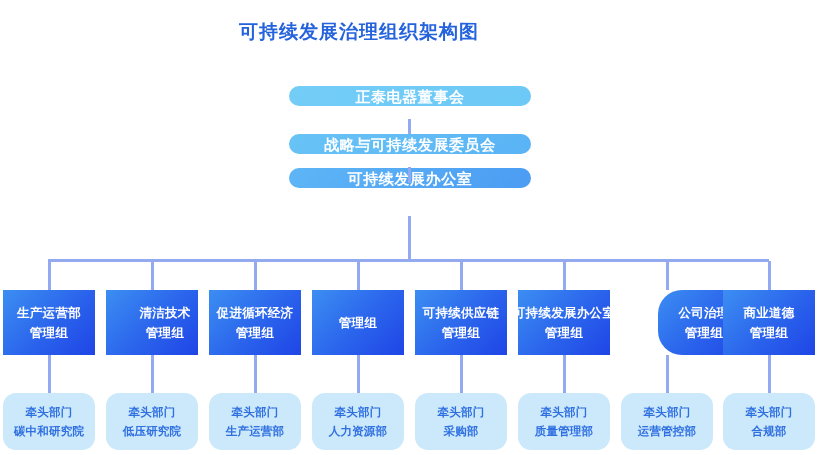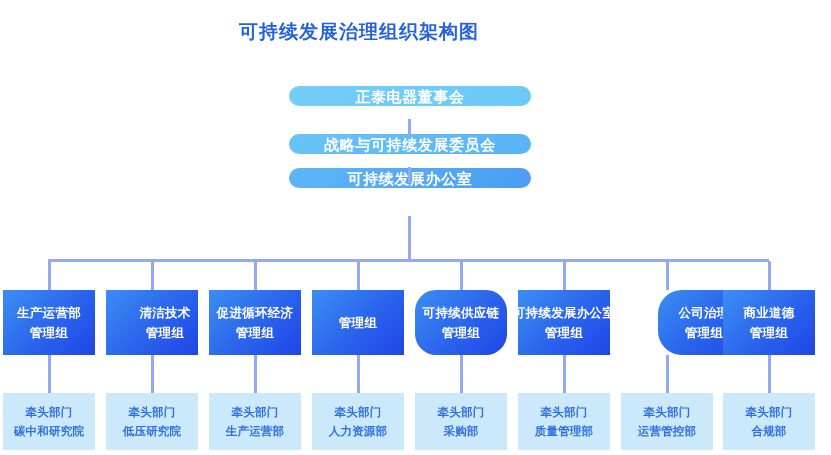--- a/index.html
+++ b/index.html
@@ -78,20 +78,21 @@
   .lead-box {
     top: 393px;
     width: 92px;
     height: 57px;
     background: #cbe9fb;
     color: #2f6fe0;
     font-size: 11.5px;
     font-weight: bold;
     line-height: 19px;
     letter-spacing: 0.2px;
+    border-radius: 13px;
   }
 
   
   .conn {
     position: absolute;
     background: #93a9f0;
   }
   .conn-v { width: 3px; }
   .conn-h { height: 3px; }
 
@@ -151,21 +152,21 @@
     <span class="line1">清洁技术</span>
     <span class="line2">管理组</span>
   </div>
   <div class="node group-box" style="left:209px;text-align:center;">
     <span class="line1">促进循环经济</span>
     <span class="line2">管理组</span>
   </div>
   <div class="node group-box" style="left:312px;">
     <span class="line2">管理组</span>
   </div>
-  <div class="node group-box" style="left:415px;border-radius:21px;">
+  <div class="node group-box" style="left:415px;">
     <span class="line1">可持续供应链</span>
     <span class="line2">管理组</span>
   </div>
   <div class="node group-box" style="left:518px;">
     <span class="line1">可持续发展办公室</span>
     <span class="line2">管理组</span>
   </div>
   <div class="node group-box" style="left:658px;border-radius:24px;">
     <span class="line1">公司治理</span>
     <span class="line2">管理组</span>

